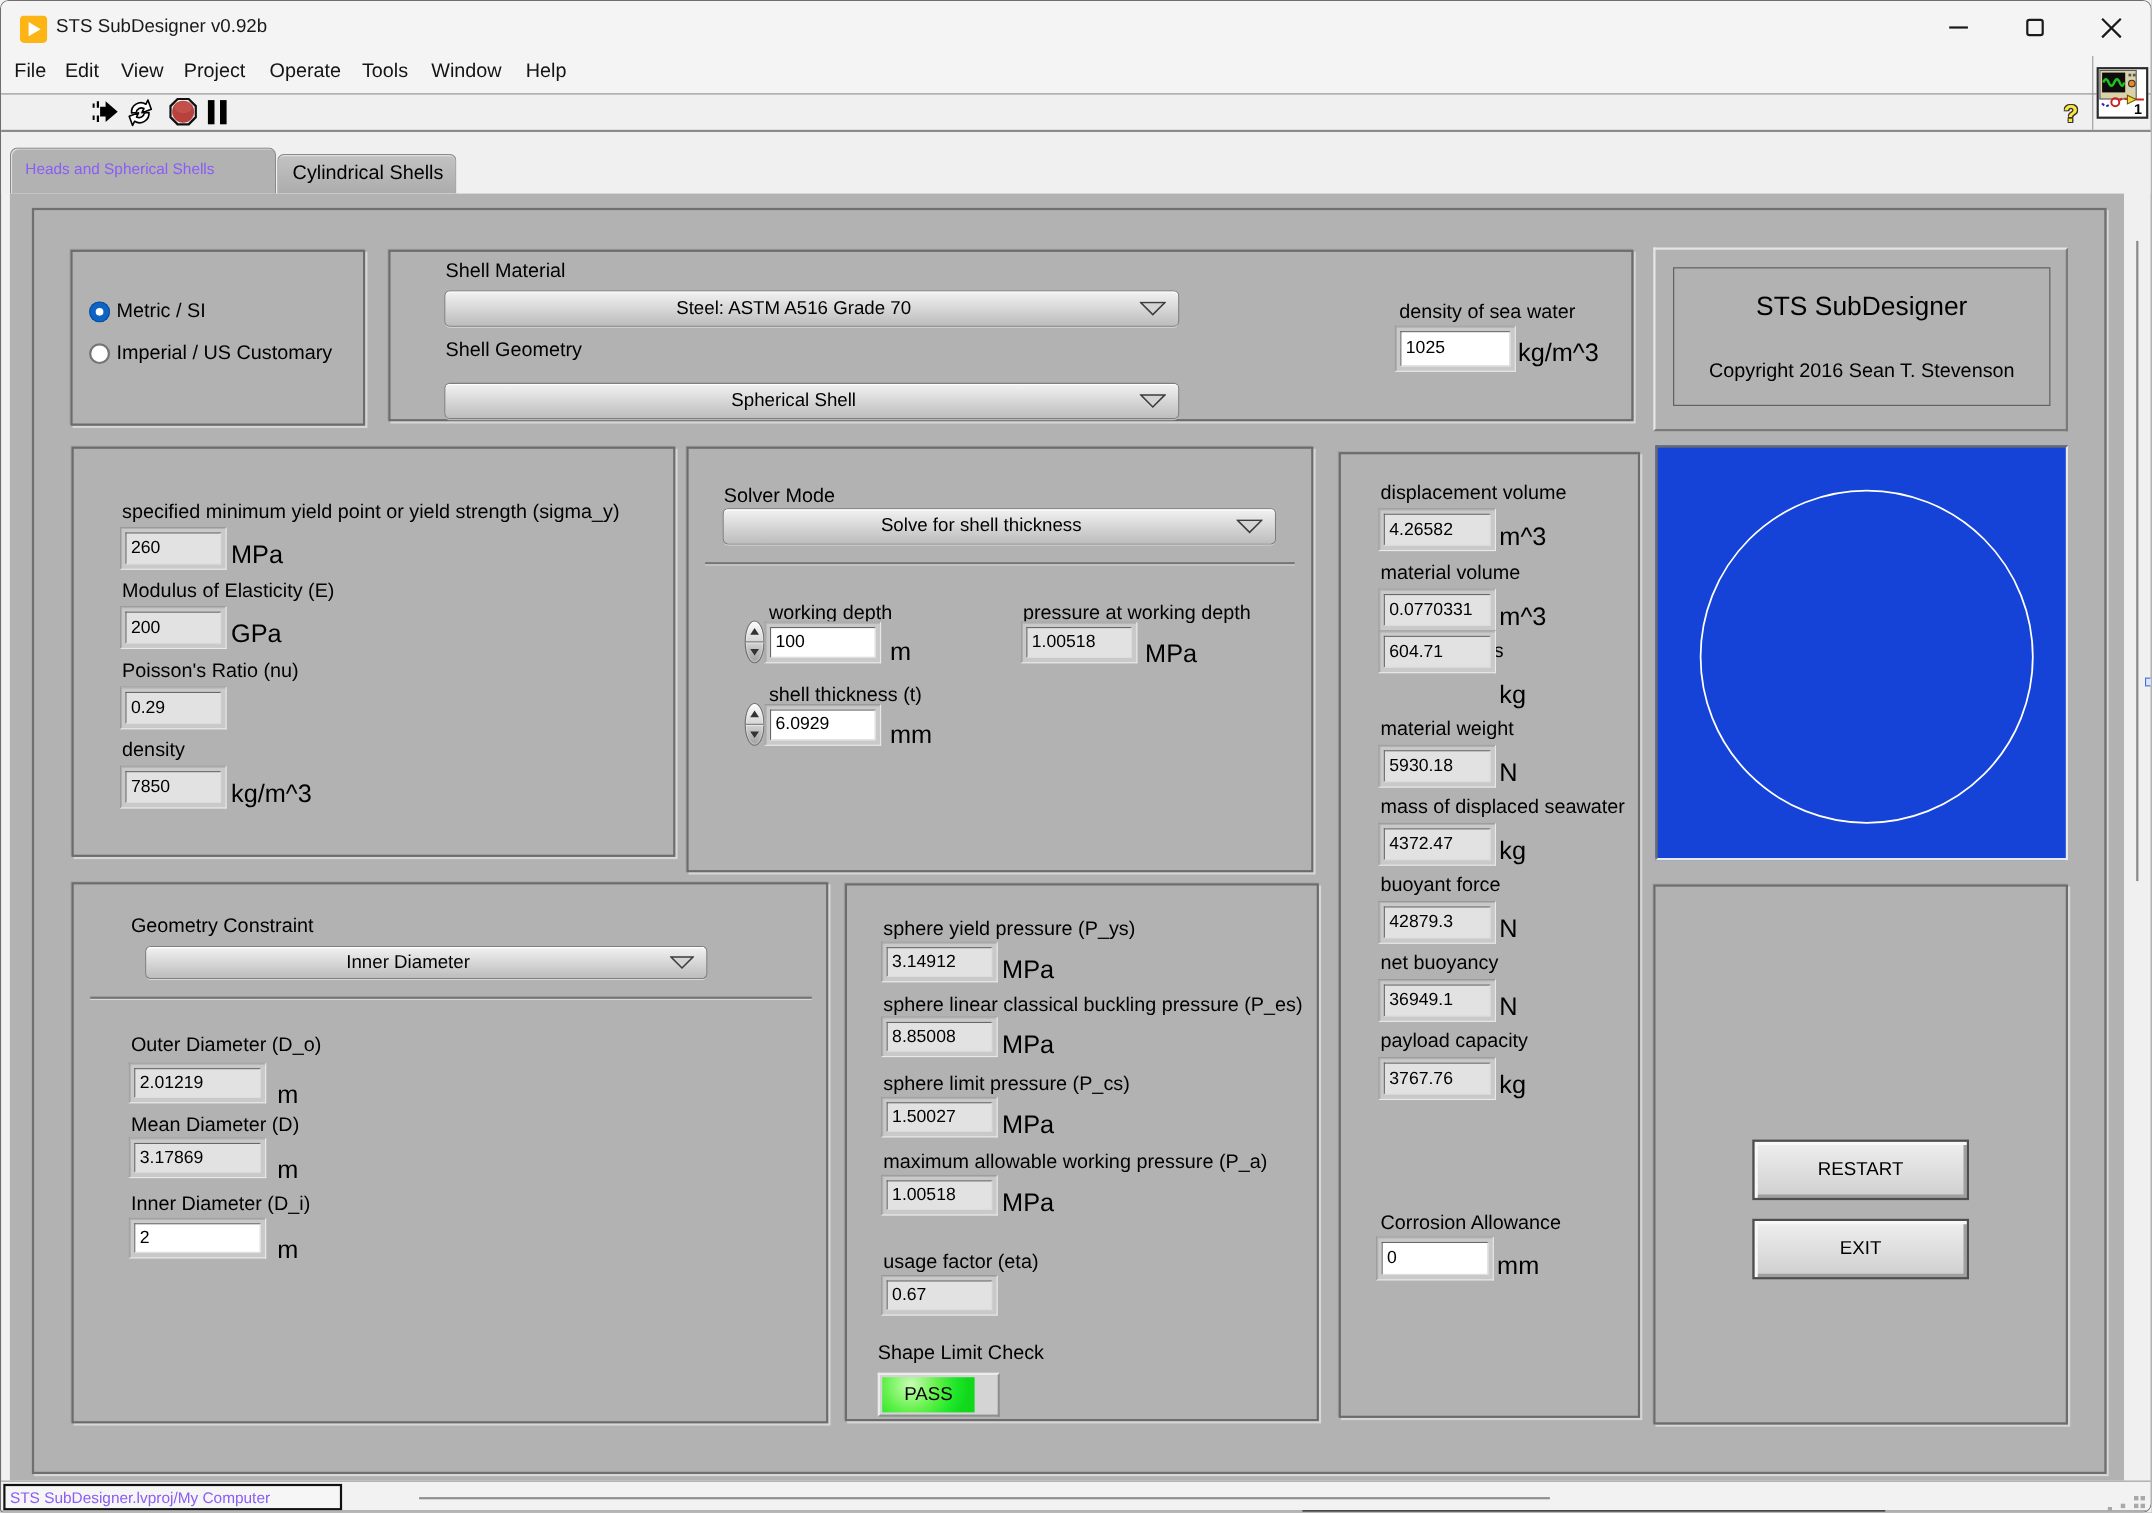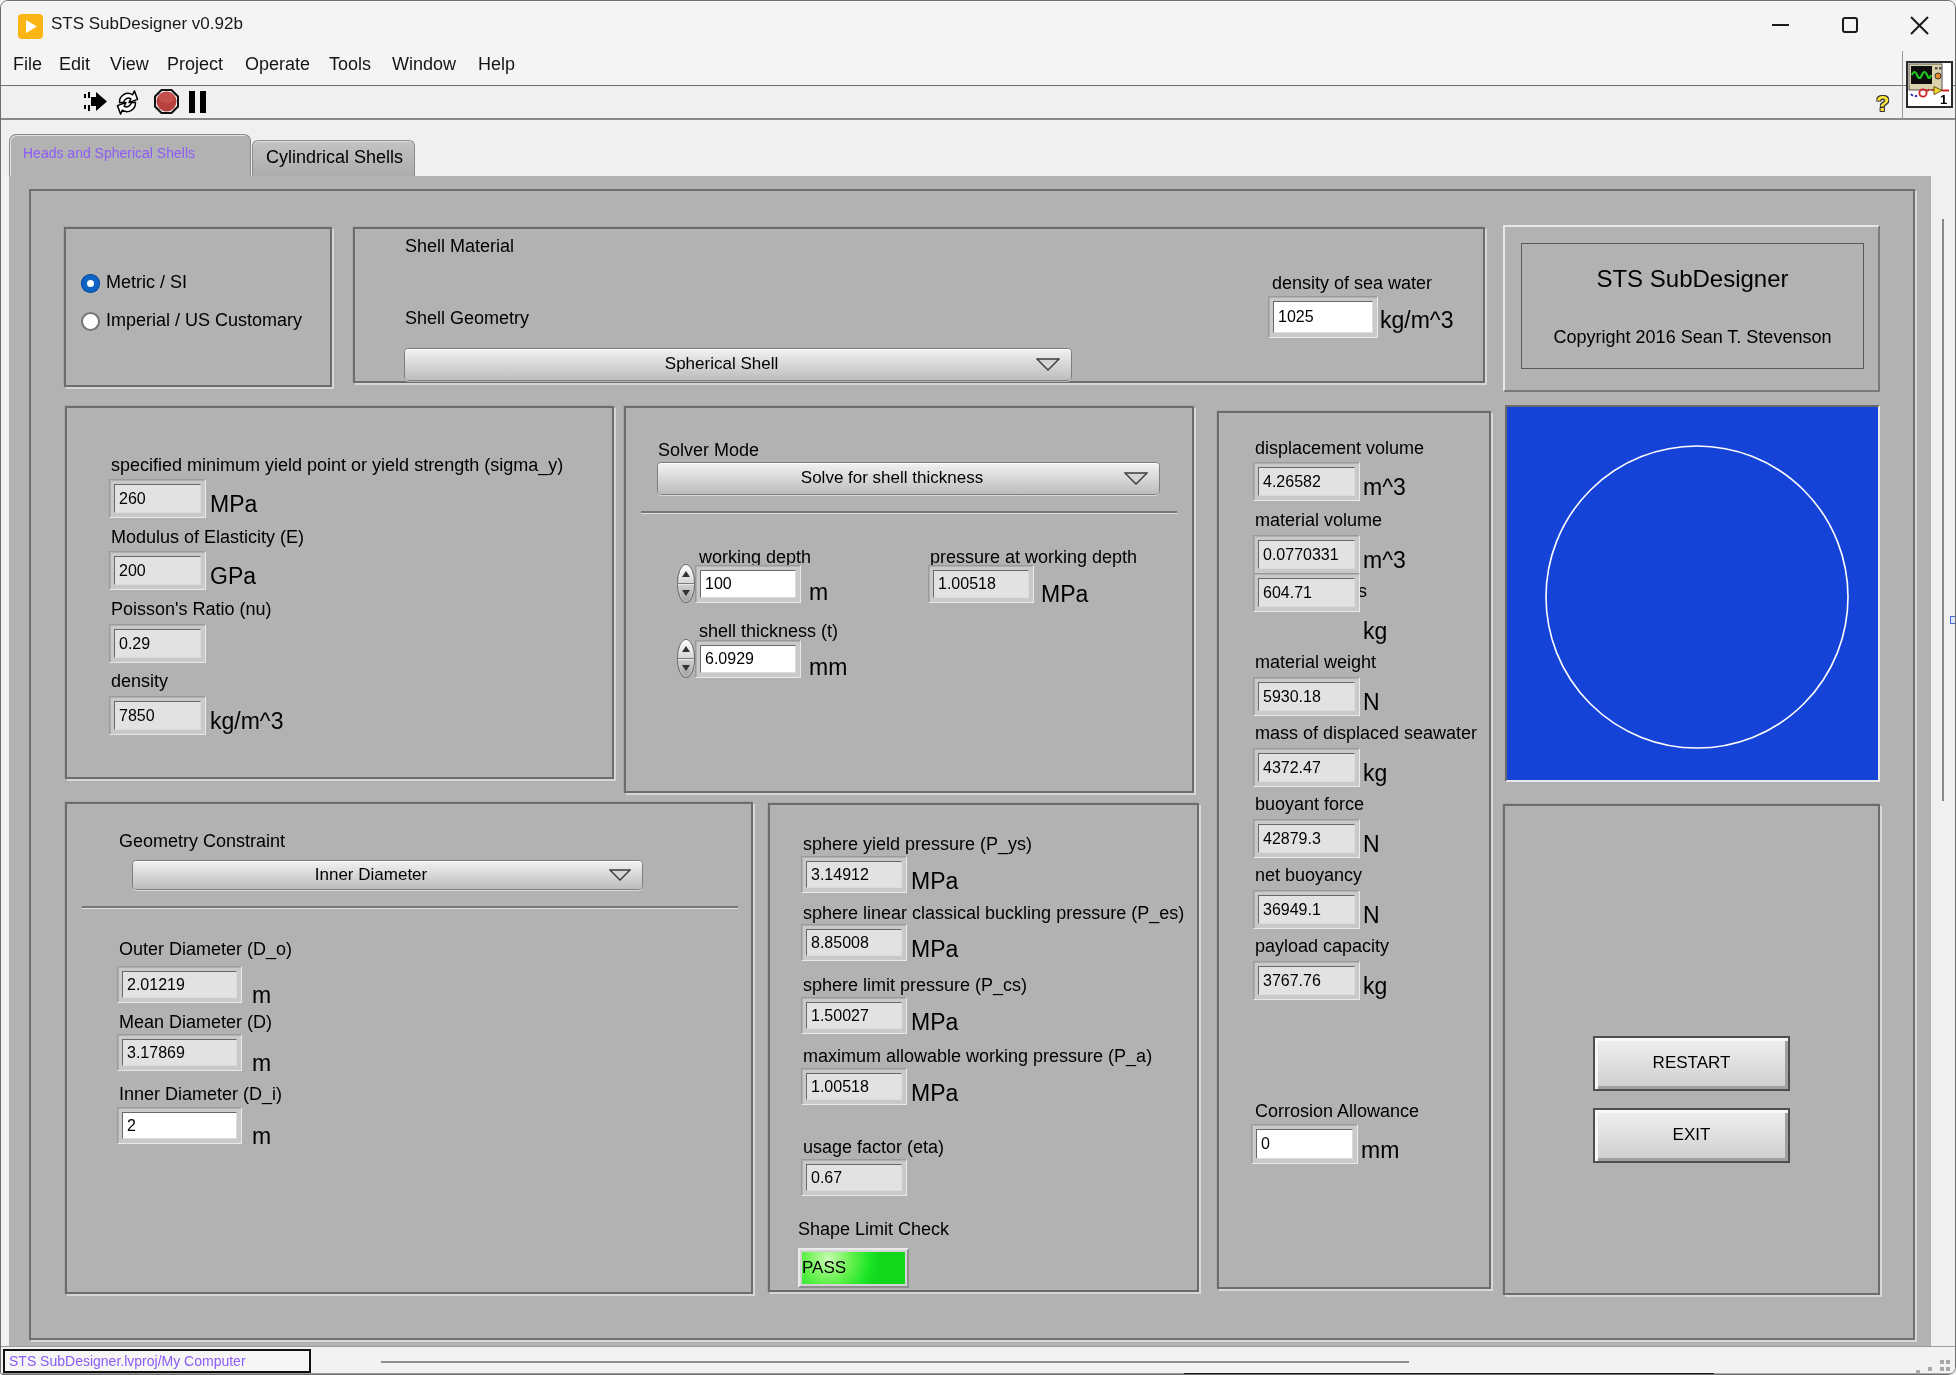--- a/index.html
+++ b/index.html
@@ -128,20 +128,24 @@
   <div class="grp" style="left:767px;top:802px;width:431px;height:489px"></div>
   <div class="grp" style="left:1502px;top:803px;width:377px;height:491px"></div>
 
   <div style="position:absolute;left:80px;top:273px;width:19px;height:19px;border-radius:50%;background:#0f63c5;box-shadow:inset 0 0 0 1px #0a4e9e"></div>
   <div style="position:absolute;left:86px;top:279px;width:7px;height:7px;border-radius:50%;background:#fff"></div>
   <div class="l" style="left:105px;top:270px">Metric / SI</div>
   <div style="position:absolute;left:80px;top:311px;width:19px;height:19px;border-radius:50%;background:#fff;border:2px solid #757575"></div>
   <div class="l" style="left:105px;top:308px">Imperial / US Customary</div>
 
   <div class="l" style="left:404px;top:234px">Shell Material</div>
+  <div class="dd" style="left:404px;top:264px;width:666px">Steel: ASTM A516 Grade 70
+    <svg class="tri" width="24" height="14">
+        <path d="M1 1 h22 l-11 11 z" fill="#d4d4d4" stroke="#3c3c3c" stroke-width="1.4"></path>
+      </svg></div>
   <div class="l" style="left:404px;top:306px">Shell Geometry</div>
   <div class="dd" style="left:404px;top:348px;width:666px">Spherical Shell
     <svg class="tri" width="24" height="14">
         <path d="M1 1 h22 l-11 11 z" fill="#d4d4d4" stroke="#3c3c3c" stroke-width="1.4"></path>
       </svg></div>
   <div class="l" style="left:1271px;top:271px">density of sea water</div>
   <div class="fr" style="left:1267px;top:295px;width:110px;height:42px">
       <div class="in">1025</div>
     </div>
   <div class="u" style="left:1379px;top:308px">kg/m^3</div>
@@ -295,17 +299,17 @@
   <div class="fr g" style="left:800px;top:1067px;width:106px;height:37px">
       <div class="in">1.00518</div>
     </div>
   <div class="u" style="left:910px;top:1081px">MPa</div>
   <div class="l" style="left:802px;top:1135px">usage factor (eta)</div>
   <div class="fr g" style="left:800px;top:1158px;width:106px;height:37px">
       <div class="in">0.67</div>
     </div>
   <div class="l" style="left:797px;top:1217px">Shape Limit Check</div>
   <div style="position:absolute;left:797px;top:1247px;width:111px;height:40px;background:#d4d4d4;border:2px solid;border-color:#ebebeb #8f8f8f #8f8f8f #ebebeb"></div>
-  <div style="position:absolute;left:801px;top:1251px;width:103px;height:32px;background:radial-gradient(circle 52px at 26px 7px,#c9fdb4 0%,#64f14c 45%,#1ce627 80%,#12d81c 100%);text-align:left;font-size:17px;line-height:31px;color:#000">PASS</div>
+  <div style="position:absolute;left:801px;top:1251px;width:84px;height:32px;background:radial-gradient(circle 52px at 26px 7px,#c9fdb4 0%,#64f14c 45%,#1ce627 80%,#12d81c 100%);text-align:center;font-size:17px;line-height:31px;color:#000">PASS</div>
 
   <div class="btn" style="left:1592px;top:1035px">RESTART</div>
   <div class="btn" style="left:1592px;top:1107px">EXIT</div>
 </div>
 
 </body></html>

